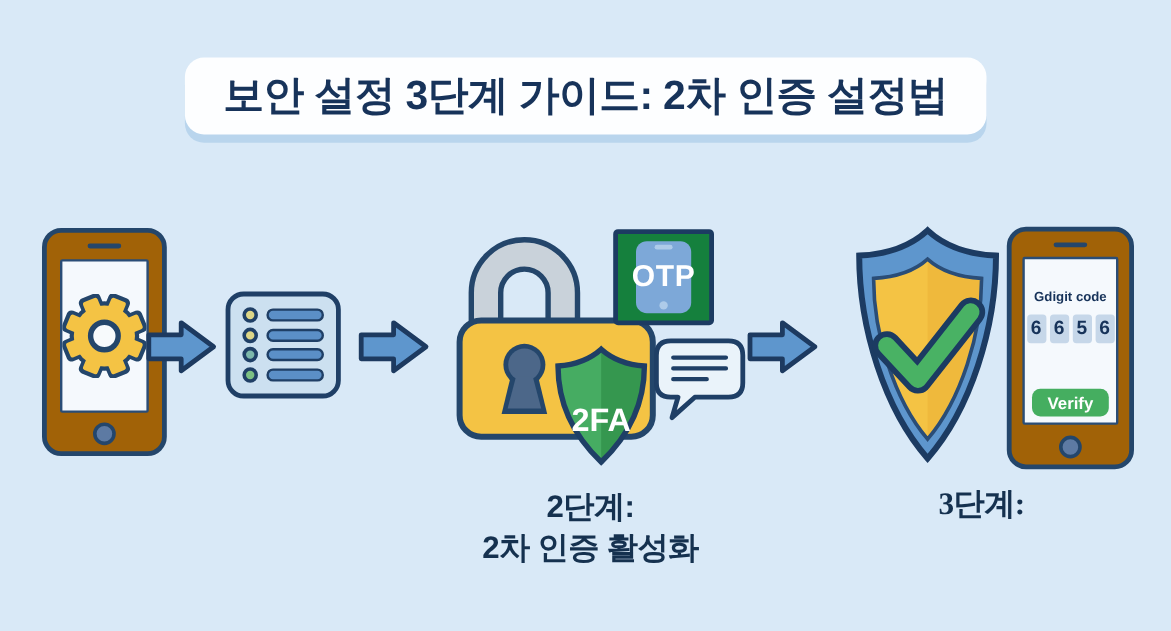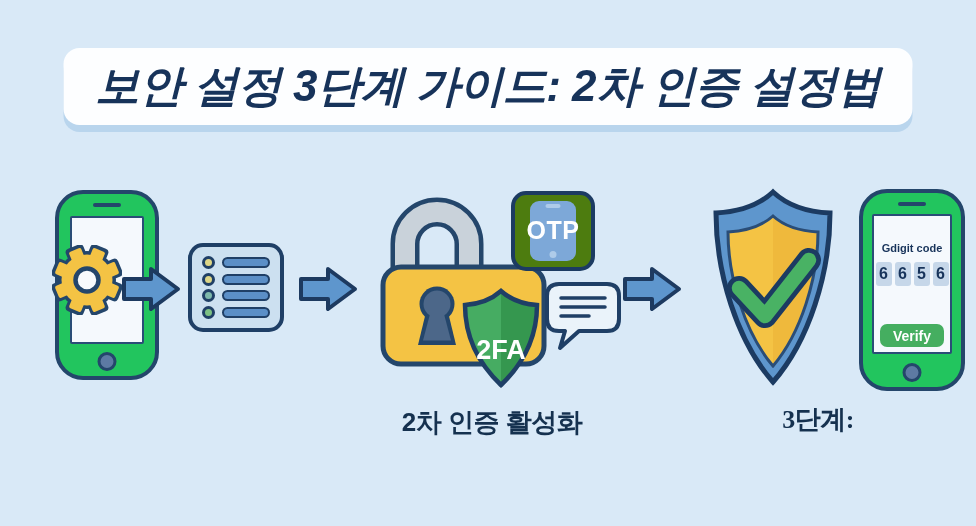--- a/index.html
+++ b/index.html
@@ -9,26 +9,26 @@
     background:#d9e9f7;
   }
   
   .title-banner{
     position:absolute;left:50%;top:48px;transform:translateX(-50%);
     background:#fdfeff;border-radius:16px;padding:9px 32px;
     box-shadow:0 7px 0 #b9d5ed;
     white-space:nowrap;
   }
   .title-banner span{
-    font-size:44px;font-weight:700;color:#17335a;letter-spacing:-0.5px;font-style:italic;
+    font-size:34px;font-weight:700;color:#17335a;letter-spacing:-0.5px;
   }
   
   .phone{
-    position:absolute;background:#22c55e;border:4px solid #24466b;
-    border-radius:28px;box-sizing:border-box;margin-left:20px;
+    position:absolute;background:#a16207;border:4px solid #24466b;
+    border-radius:16px;box-sizing:border-box;
   }
   .phone .speaker{
     position:absolute;top:9px;left:50%;transform:translateX(-50%);
     width:28px;height:4px;background:#24466b;border-radius:2px;
   }
   .phone .home{
     position:absolute;bottom:5px;left:50%;transform:translateX(-50%);
     width:19px;height:19px;background:#5d7aa3;border:3px solid #24466b;
     border-radius:50%;box-sizing:border-box;
   }
@@ -74,21 +74,21 @@
     width:13px;height:13px;border-radius:50%;
     border:3px solid #1f3f66;box-sizing:border-box;flex:0 0 auto;
   }
   .menu-bar{
     flex:1;height:11px;background:#5b8fc7;border:2.5px solid #1f3f66;
     border-radius:6px;box-sizing:border-box;
   }
   
   .otp-card{
     position:absolute;left:511px;top:191px;width:84px;height:80px;
-    background:#4d7c0f;border:4px solid #1c3b62;border-radius:15px;
+    background:#15803d;border:4px solid #1c3b62;border-radius:4px;
     box-sizing:border-box;
   }
   .otp-phone{
     position:absolute;left:50%;top:6px;transform:translateX(-50%);
     width:46px;height:60px;background:#7da8d8;border-radius:9px;
   }
   .otp-phone .otp-speaker{
     position:absolute;top:3px;left:50%;transform:translateX(-50%);
     width:15px;height:3.5px;background:#aecbe9;border-radius:2px;
   }
@@ -245,19 +245,20 @@
         <div class="digit-box">6</div>
         <div class="digit-box">5</div>
         <div class="digit-box">6</div>
       </div>
       <div class="verify-btn">Verify</div>
     </div>
     <div class="home"></div>
   </div>
 
   <div class="step-label" id="label2">
+    <div>2단계:</div>
     <div>2차 인증 활성화</div>
   </div>
   <div class="step-label" id="label3">
     <div>3단계:</div>
   </div>
 
 </div>
 
 </body></html>

